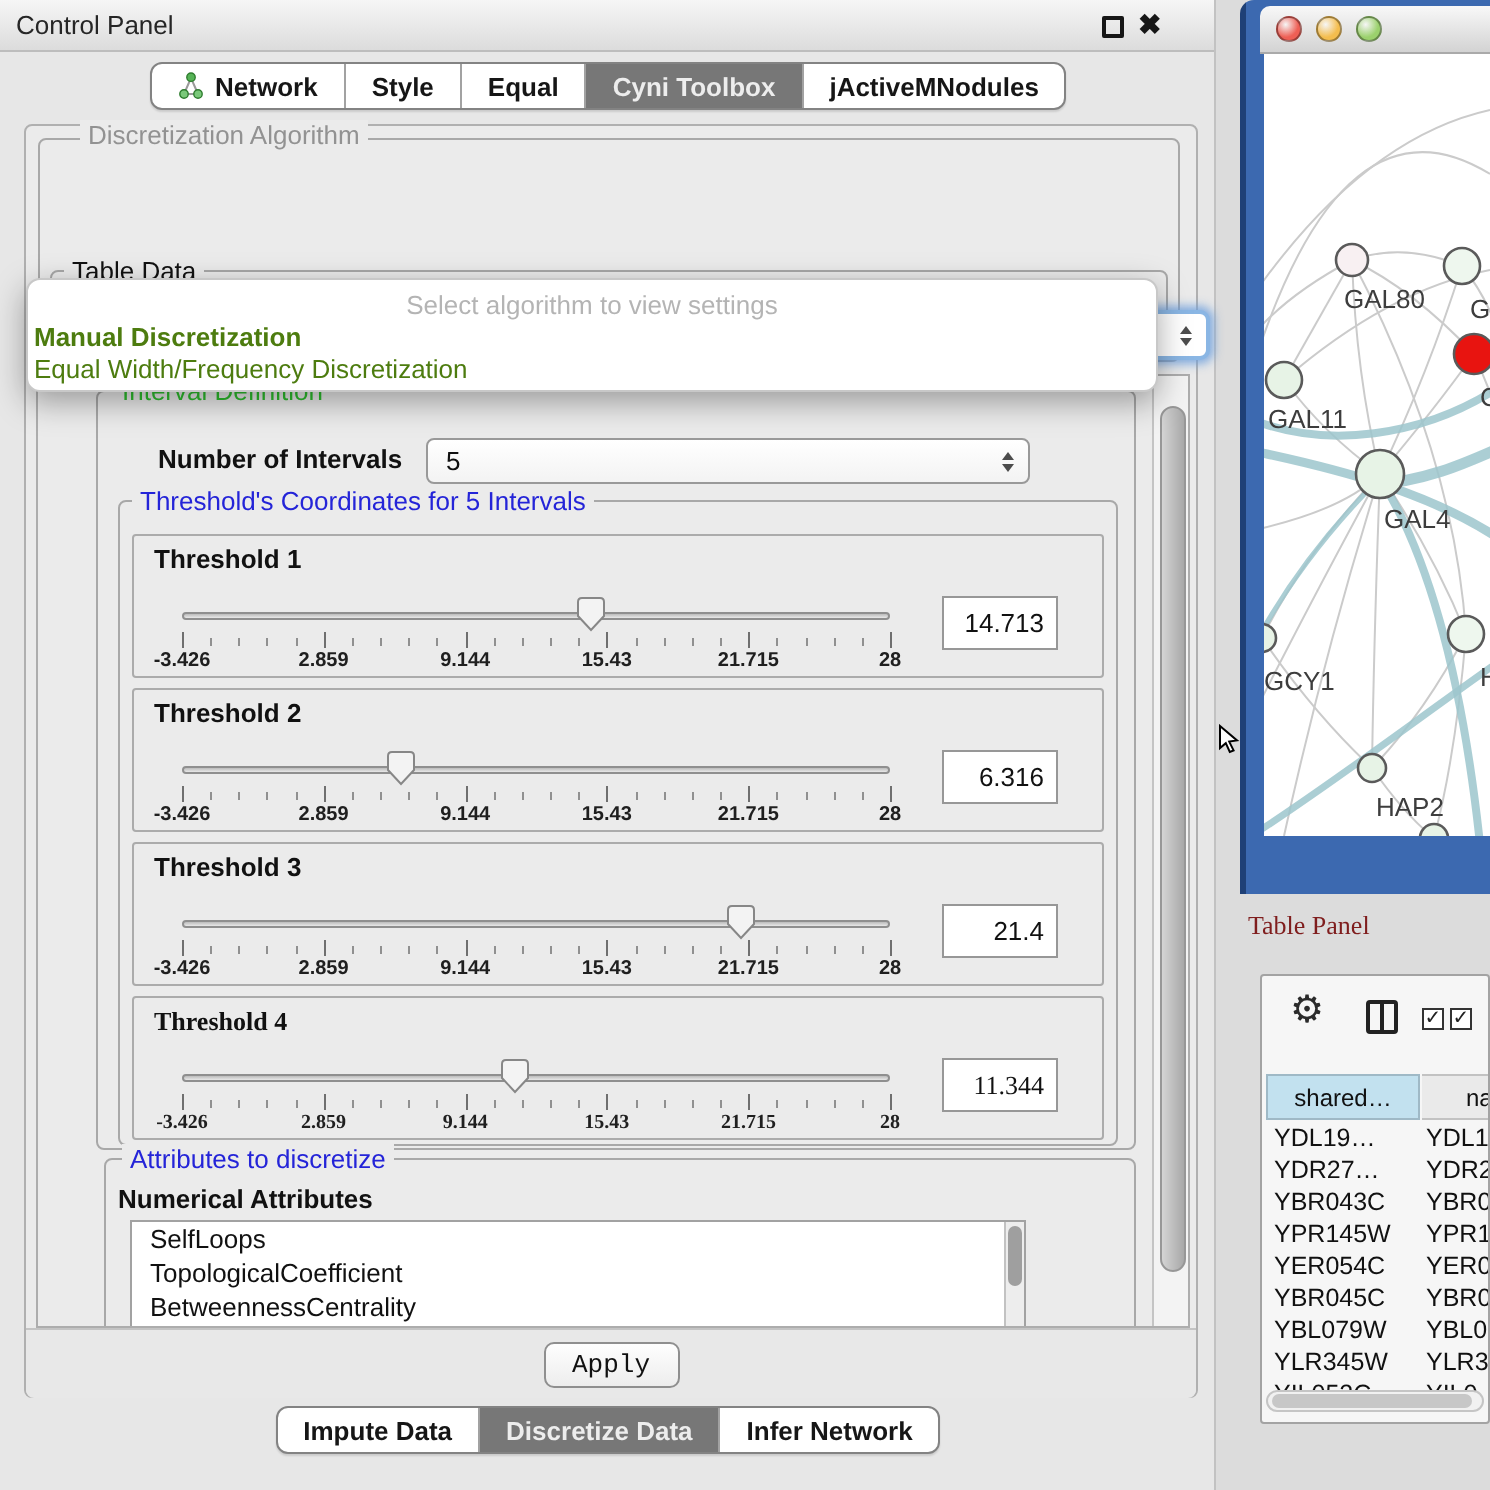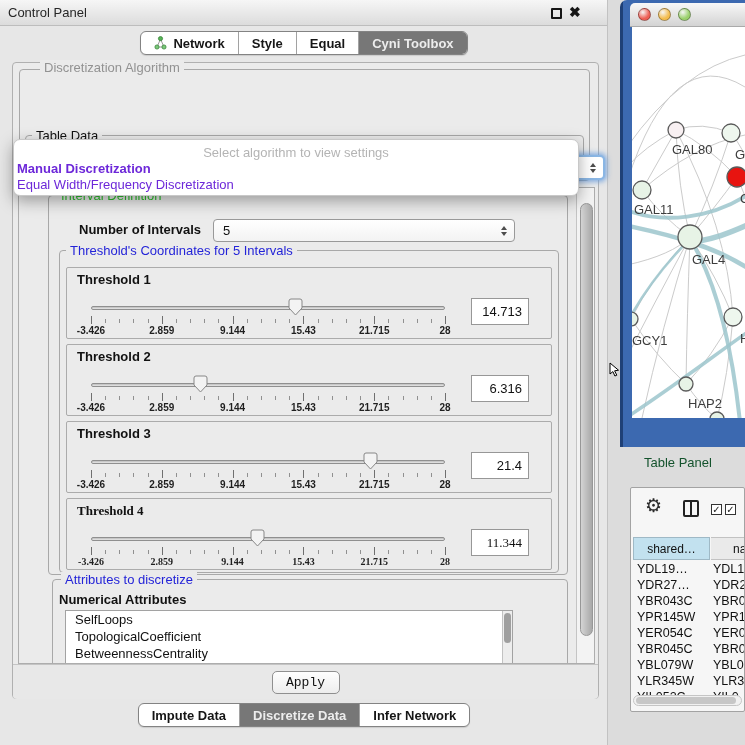--- a/index.html
+++ b/index.html
@@ -40,21 +40,21 @@
   .spin i{display:block;width:0;height:0;border-left:3.5px solid transparent;border-right:3.5px solid transparent;}
   .spin .up{border-bottom:4.5px solid #4c4c4c;}
   .spin .dn{border-top:4.5px solid #4c4c4c;}
 
   
   .focus-combo{position:absolute;left:330px;top:92px;width:262px;height:25px;background:#fff;
                border:2px solid #8ab6e4;border-radius:5px;box-shadow:0 0 5px 2px rgba(106,157,221,.8);z-index:5;}
   .popup{position:absolute;left:0px;top:76px;width:566px;height:57px;background:#fff;border:1px solid #c8c8c8;
          border-radius:7px;box-shadow:0 5px 16px rgba(0,0,0,.35);z-index:30;}
   .popup-hint{position:absolute;top:5px;left:0;right:0;text-align:center;color:#b4b4b4;font-size:13px;}
-  .popup-opt{position:absolute;left:3px;font-size:13px;color:#6d28d9;white-space:nowrap;}
+  .popup-opt{position:absolute;left:3px;font-size:13px;color:#4d7c0f;white-space:nowrap;}
 
   
   .scrollpane{position:absolute;left:5px;top:124px;width:577px;height:477px;overflow:hidden;
               border:1px solid #adadad;background:#ebebeb;}
   .vscroll{position:absolute;left:557px;top:0;width:20px;height:477px;background:#f3f3f3;border-left:1px solid #c4c4c4;}
   .vthumb{position:absolute;left:3px;top:15px;width:13px;height:433px;border:1px solid #979797;border-radius:7px;
           background:linear-gradient(90deg,#d4d4d4,#a8a8a8);}
 
   .thr-box{position:absolute;left:6px;width:486px;height:72px;background:#ebebeb;border:1px solid #ababab;border-radius:2px;}
   .thr-title{position:absolute;left:10px;top:4px;font-weight:bold;font-size:13px;color:#111;}
@@ -81,21 +81,21 @@
 
   
   .rpanel{position:absolute;left:608px;top:0;width:137px;height:745px;background:#dcdcdc;}
   .netwin{position:absolute;left:12px;top:0;width:125px;height:447px;border-radius:7px 0 0 0;
           background:linear-gradient(90deg,#1f4076 0,#1f4076 3px,#3c69b0 3px);}
   .nettitle{position:absolute;left:10px;top:3px;width:115px;height:24px;border-radius:5px 0 0 0;
             background:linear-gradient(#f8f8f8,#d3d3d3);border-bottom:1px solid #aaa;}
   .light{position:absolute;top:5px;width:13px;height:13px;border-radius:50%;}
   .netcanvas{position:absolute;left:12px;top:27px;width:113px;height:391px;background:#fff;overflow:hidden;}
 
-  .tp-title{position:absolute;left:36px;top:455px;font-size:13px;color:#14532d;}
+  .tp-title{position:absolute;left:16px;top:455px;font-size:13px;color:#7f1d1d;font-family:Liberation Serif, serif;}
   .tp-box{position:absolute;left:22px;top:487px;width:115px;height:225px;background:#f6f6f6;border:1px solid #a3a3a3;border-radius:2px;overflow:hidden;}
   .gear{position:absolute;left:14px;top:8px;font-size:19px;color:#2b2b2b;line-height:19px;}
   .colicon{position:absolute;left:52px;top:12px;width:16px;height:17px;border:2px solid #222;border-radius:2px;}
   .colicon:before{content:"";position:absolute;left:5px;top:0;width:2px;height:13px;background:#222;}
   .cb{position:absolute;top:16px;width:11px;height:11px;border:1.5px solid #333;font-size:10px;line-height:9px;text-align:center;color:#222;background:#fff;}
   .tp-header{position:absolute;top:49px;height:23px;font-size:12px;}
   .tp-hcell1{position:absolute;left:2px;top:0;width:77px;height:23px;background:#c2e1ef;border:1px solid #9fb9c6;
              display:flex;align-items:center;justify-content:center;}
   .tp-hcell2{position:absolute;left:80px;top:0;width:62px;height:23px;background:#eaeaea;border:1px solid #c2c2c2;border-left:none;
              display:flex;align-items:center;padding-left:22px;}
@@ -134,20 +134,23 @@
             <span>Network</span>
           </div>
           <div class="seg">
             <span>Style</span>
           </div>
           <div class="seg">
             <span>Equal</span>
           </div>
           <div class="seg sel">
             <span>Cyni Toolbox</span>
+          </div>
+          <div class="seg">
+            <span>jActiveMNodules</span>
           </div>
         </div>
     </div>
 
     <div class="content">
 
       <div class="groupbox" style="left:6px;top:6px;width:571px;height:112px;">
         <span class="grouplabel glabel-gray" style="top:-10px;left:20px;">Discretization Algorithm</span>
       </div>
 

